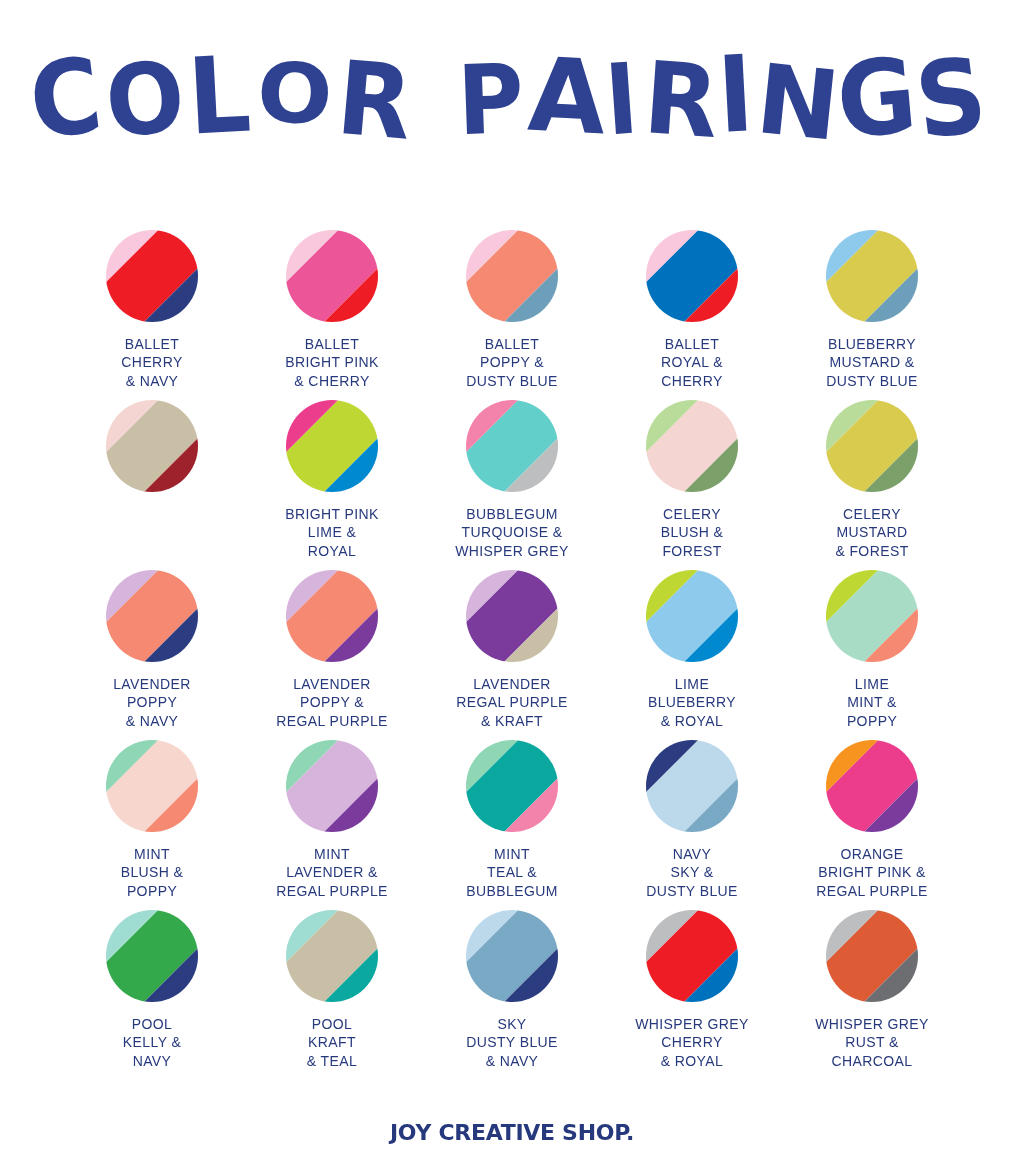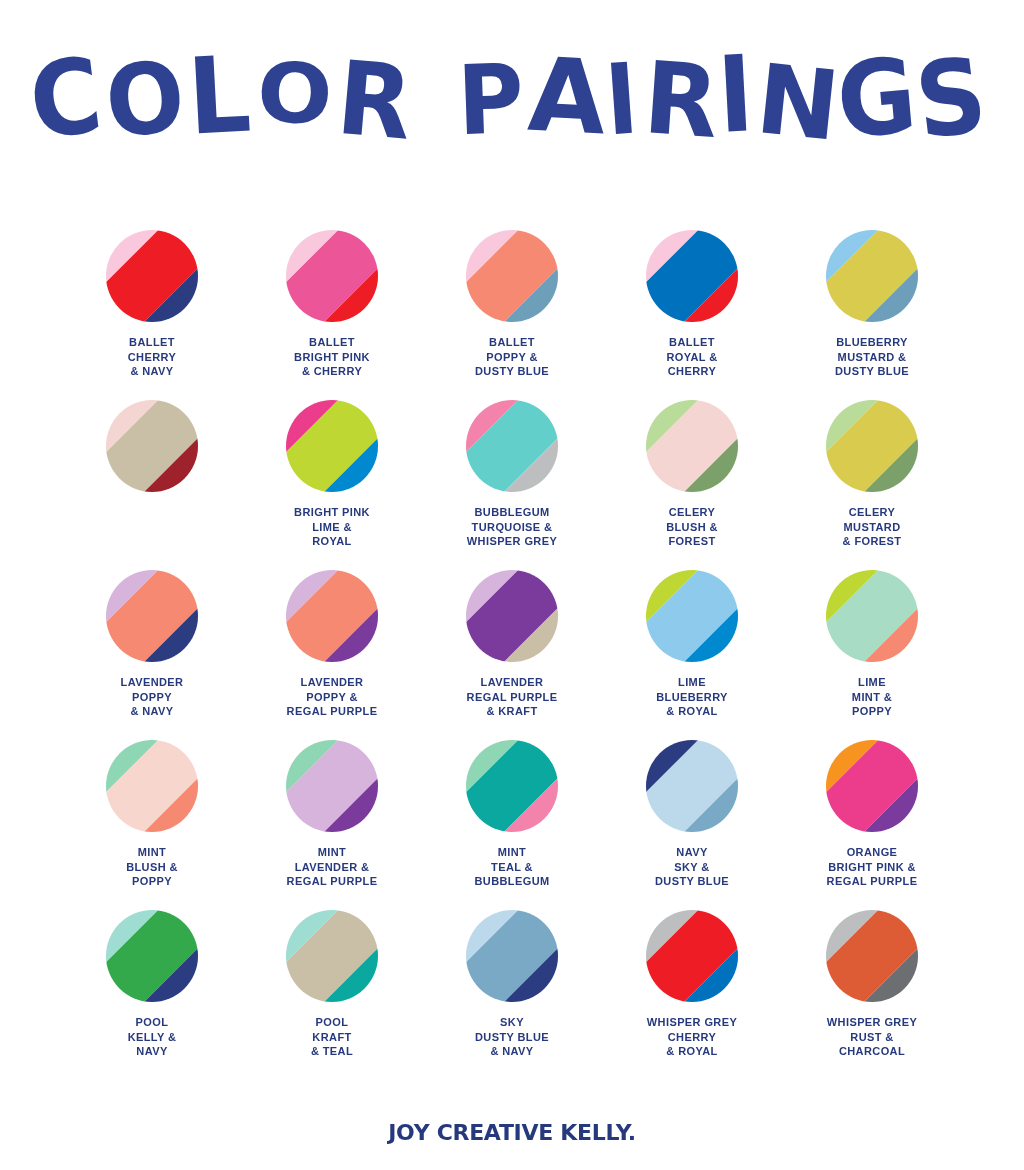--- a/index.html
+++ b/index.html
@@ -95,22 +95,22 @@
   }
   .swatch .band { width: 100%; }
   .band-a { height: 33.5%; }
   .band-b { height: 33.0%; }
   .band-c { height: 33.5%; }
 
   .label {
     margin-top: 13px;
     color: #27397d;
     font-family: "Liberation Sans", sans-serif;
-    font-weight: bold;
-    font-size: 11px;
+    font-weight: normal;
+    font-size: 14px;
     line-height: 1.32;
     letter-spacing: 0.4px;
     text-align: center;
     text-transform: uppercase;
     width: 178px;
     white-space: pre-line;
   }
 
   
   .footer {
@@ -433,16 +433,16 @@
             <div class="band band-c" title="CHARCOAL" style="background: rgb(109, 110, 113);"></div>
           </div>
         </div>
         <div class="label">WHISPER GREY
 RUST &amp;
 CHARCOAL</div>
       </div>
     </div>
 
   <div class="footer">
-    <div class="footer-text">JOY CREATIVE KELLY.</div>
+    <div class="footer-text">JOY CREATIVE SHOP.</div>
   </div>
 
 </div>
 
 </body></html>

